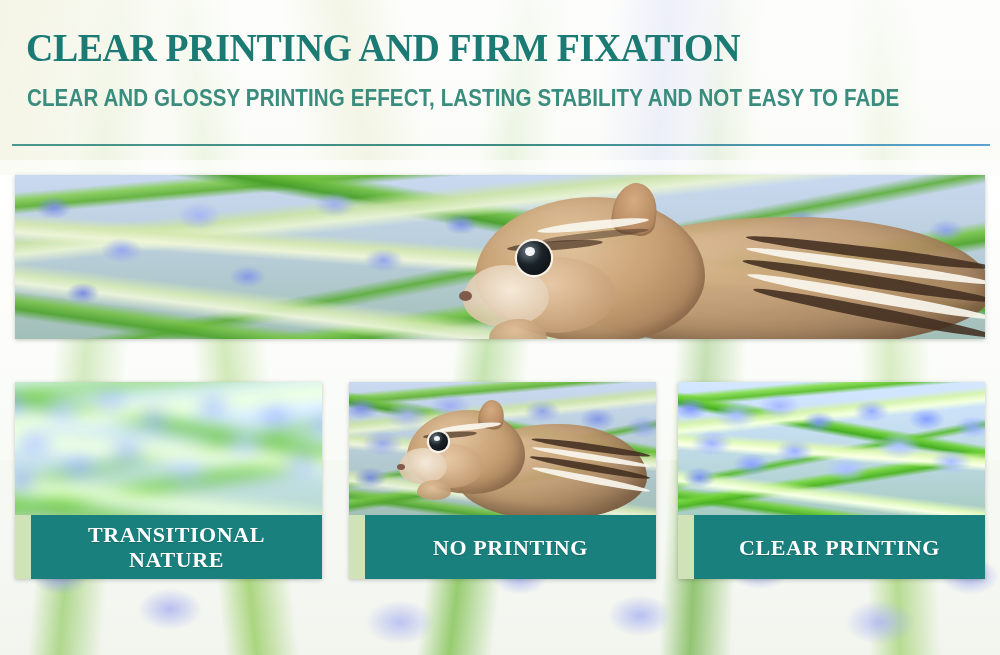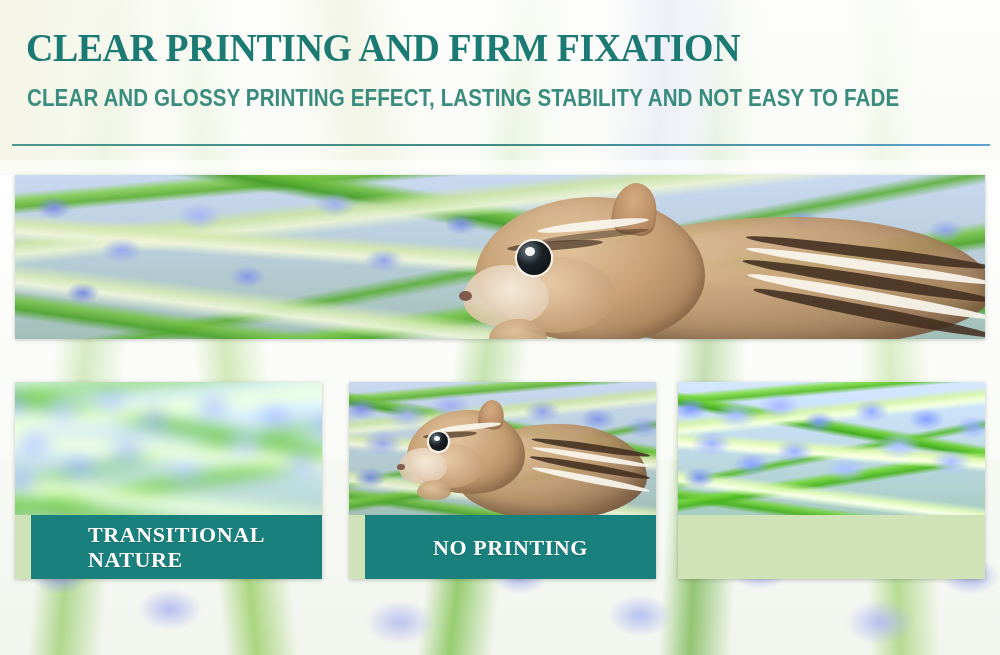--- a/index.html
+++ b/index.html
@@ -149,21 +149,21 @@
     overflow: hidden;
   }
 
   .card-label {
     position: absolute;
     left: 16px; right: 0; bottom: 0; height: 64px;
     background: #1a807d;
     display: flex;
     align-items: center;
     justify-content: center;
-    text-align: left;
+    text-align: center;
   }
 
   .card-label-text {
     font-family: "Liberation Serif", "DejaVu Serif", serif;
     font-weight: bold;
     font-size: 22px;
     line-height: 25px;
     letter-spacing: 0.6px;
     color: #ffffff;
     text-shadow: 0 1px 1px rgba(0,0,0,.18);
@@ -356,15 +356,18 @@
     </div>
     <div class="card-label">
       <span class="card-label-text">NO PRINTING</span>
     </div>
   </div>
 
   <div class="photo card card-3">
     <div class="card-img">
       <div class="scene scene-meadow scene-crisp"></div>
     </div>
+    <div class="card-label">
+      <span class="card-label-text">CLEAR PRINTING</span>
+    </div>
   </div>
 
 </div>
 
 </body></html>

